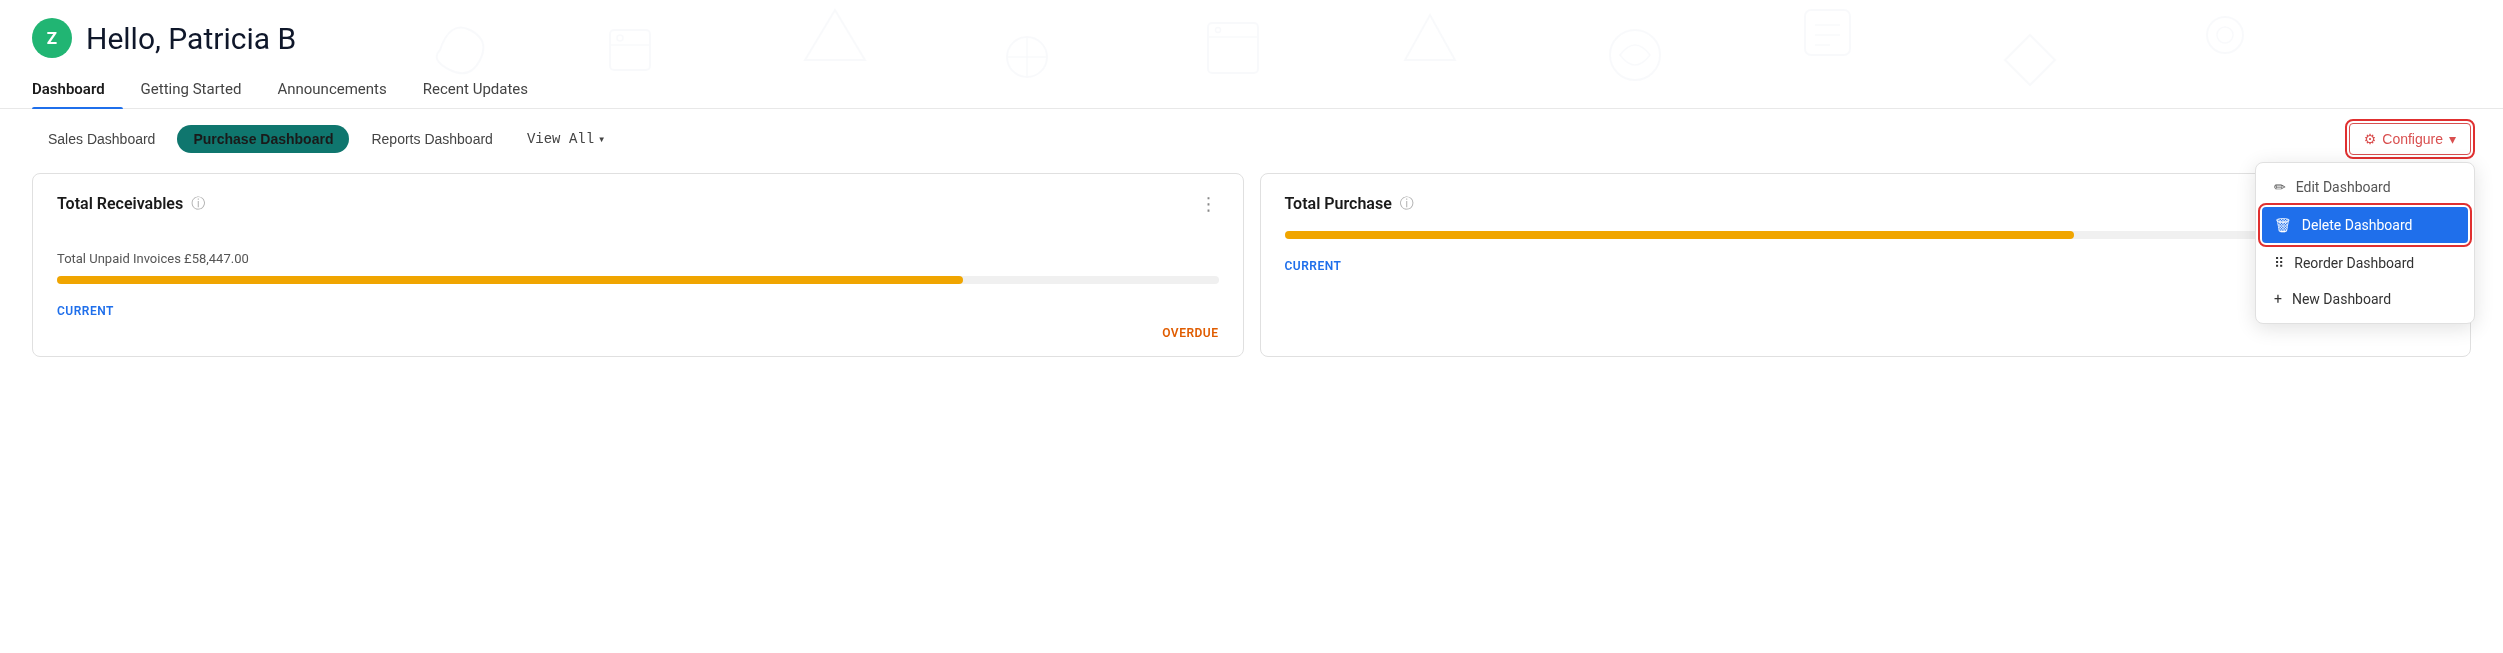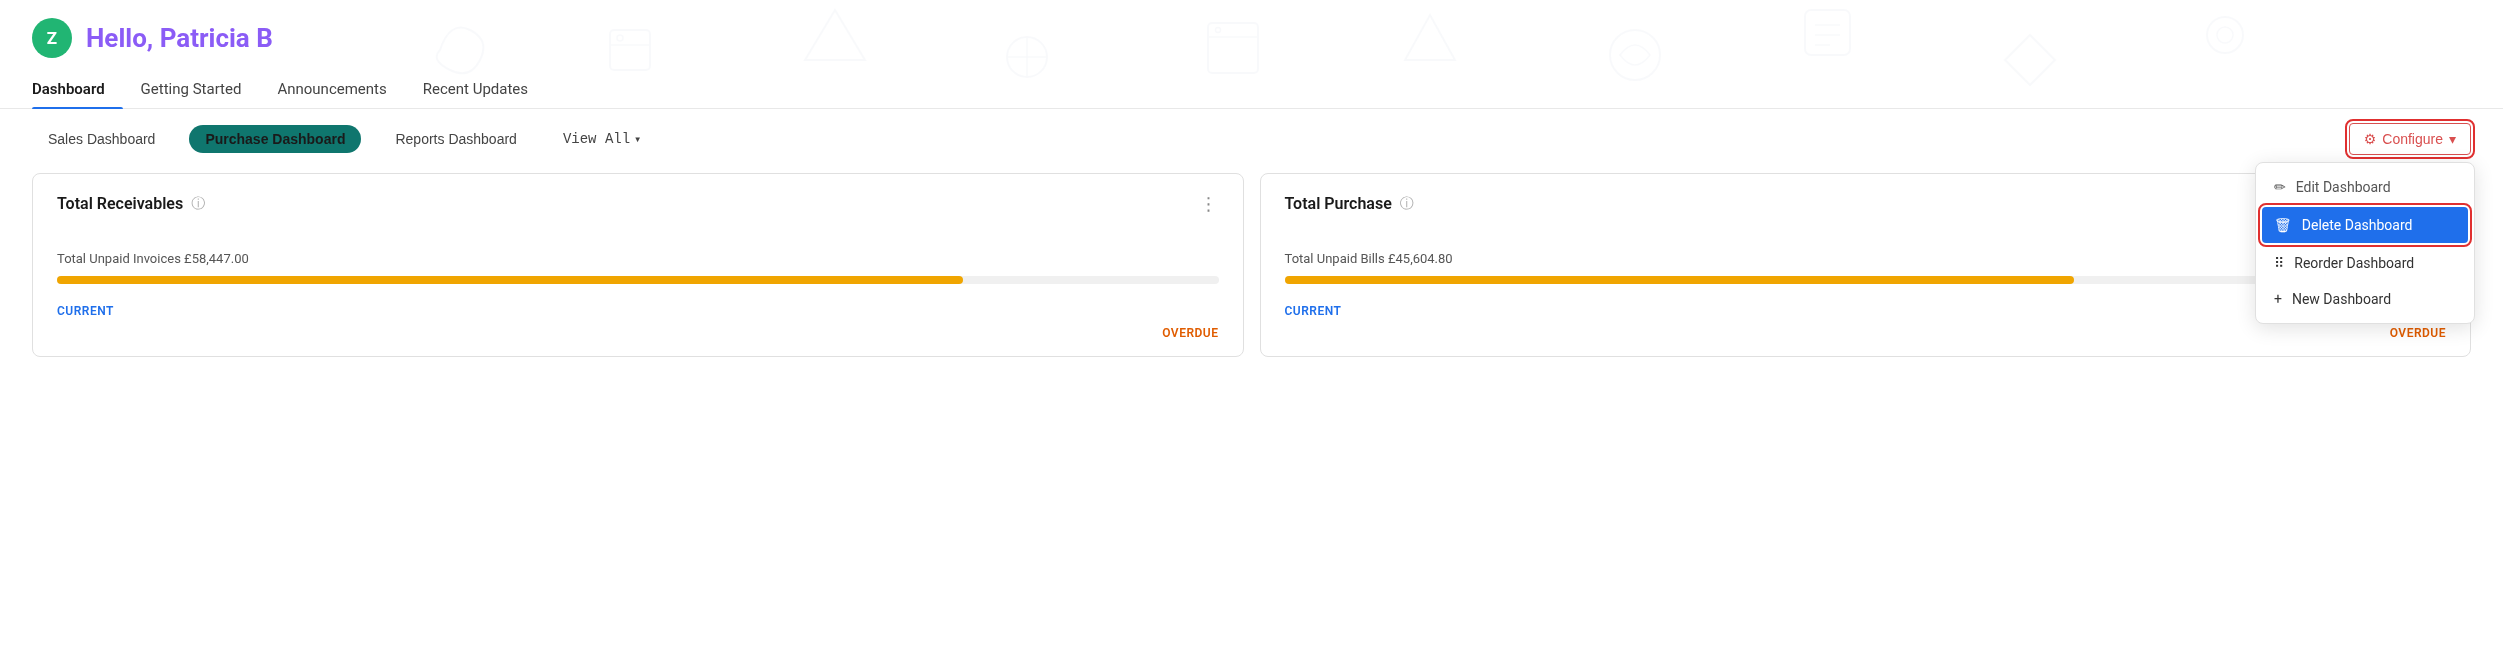--- a/index.html
+++ b/index.html
@@ -45,23 +45,23 @@
       background: #21b573;
       display: flex;
       align-items: center;
       justify-content: center;
       color: #fff;
       font-weight: 700;
       font-size: 17px;
       flex-shrink: 0;
     }
     .greeting {
-      font-size: 26px;
-      font-weight: 700;
-      color: #8b5cf6;
+      font-size: 30px;
+      font-weight: 400;
+      color: #0f172a;
     }
 
     
     .nav-tabs {
       display: flex;
       align-items: center;
       padding: 0 32px;
       border-bottom: 1px solid #e8e8e8;
       gap: 0;
     }
@@ -95,21 +95,21 @@
     .filter-bar {
       display: flex;
       align-items: center;
       padding: 14px 32px;
       gap: 6px;
       justify-content: space-between;
     }
     .filter-bar-left {
       display: flex;
       align-items: center;
-      gap: 18px;
+      gap: 6px;
     }
     .filter-chip {
       padding: 6px 16px;
       border-radius: 20px;
       font-size: 14px;
       cursor: pointer;
       border: none;
       background: transparent;
       color: #444;
       white-space: nowrap;
@@ -377,21 +377,20 @@
     </div>
 
     <div class="dashboard-card">
       <div class="card-header">
         <div class="card-title-row">
           <span class="card-title">Total Purchase</span>
           <span class="info-icon">ⓘ</span>
         </div>
         <span class="card-menu">⋮</span>
       </div>
-      <div class="card-subtitle">Total Unpaid Bills £45,604.80</div>
       <div class="progress-bar-container">
         <div class="progress-bar-fill" style="width:68%"></div>
       </div>
       <div class="card-footer">
         <span class="card-footer-label label-current">CURRENT</span>
         <span class="card-footer-label label-overdue">OVERDUE</span>
       </div>
     </div>
   </div>
 </div>

